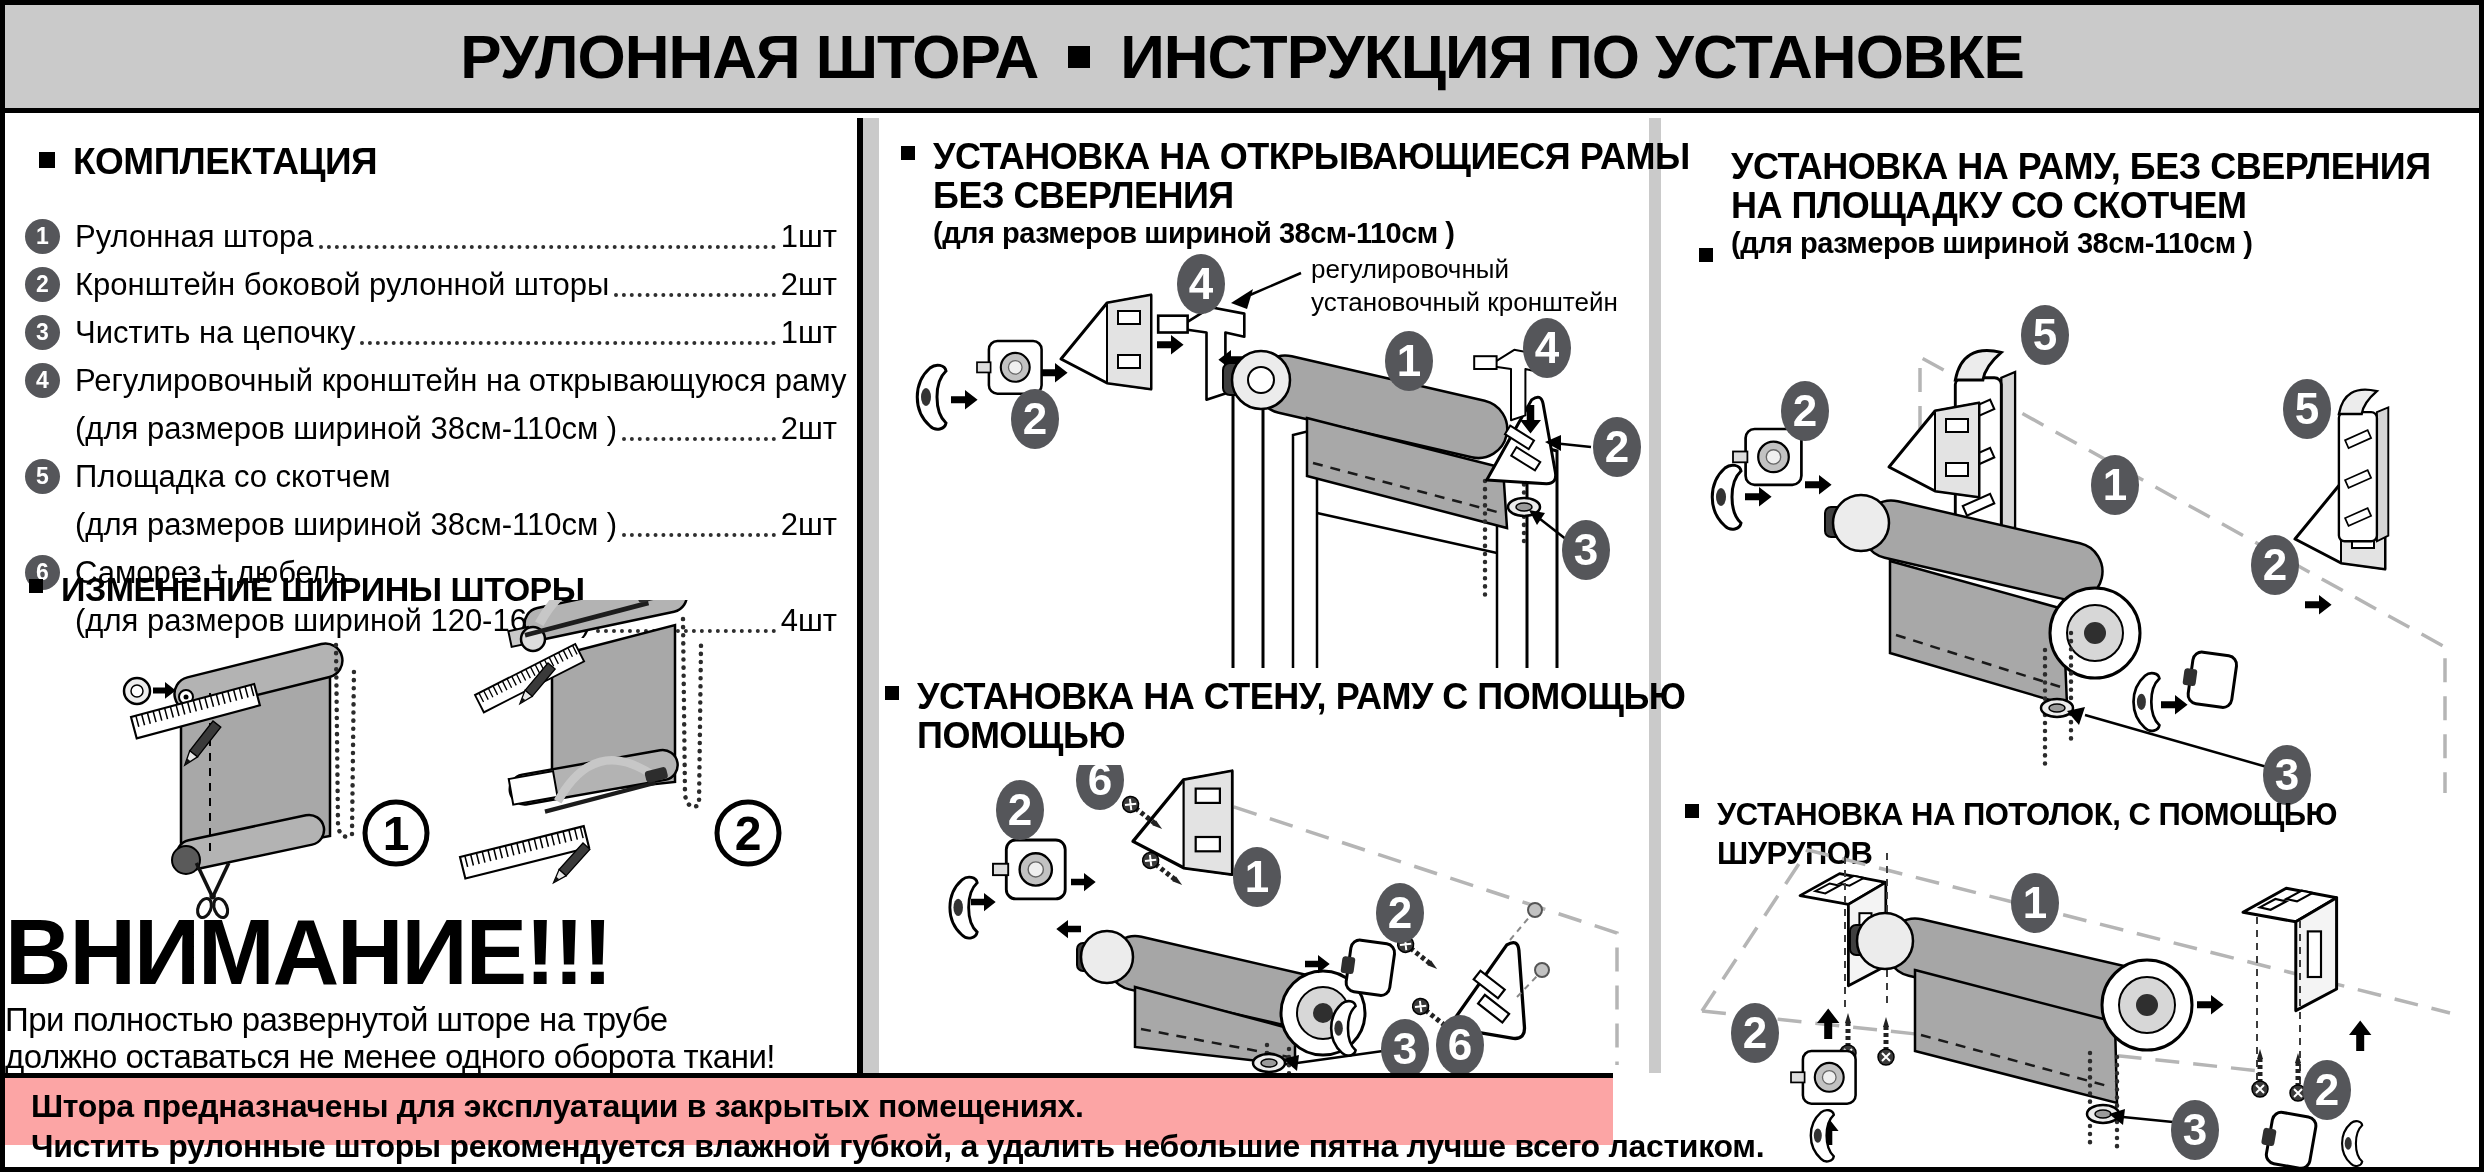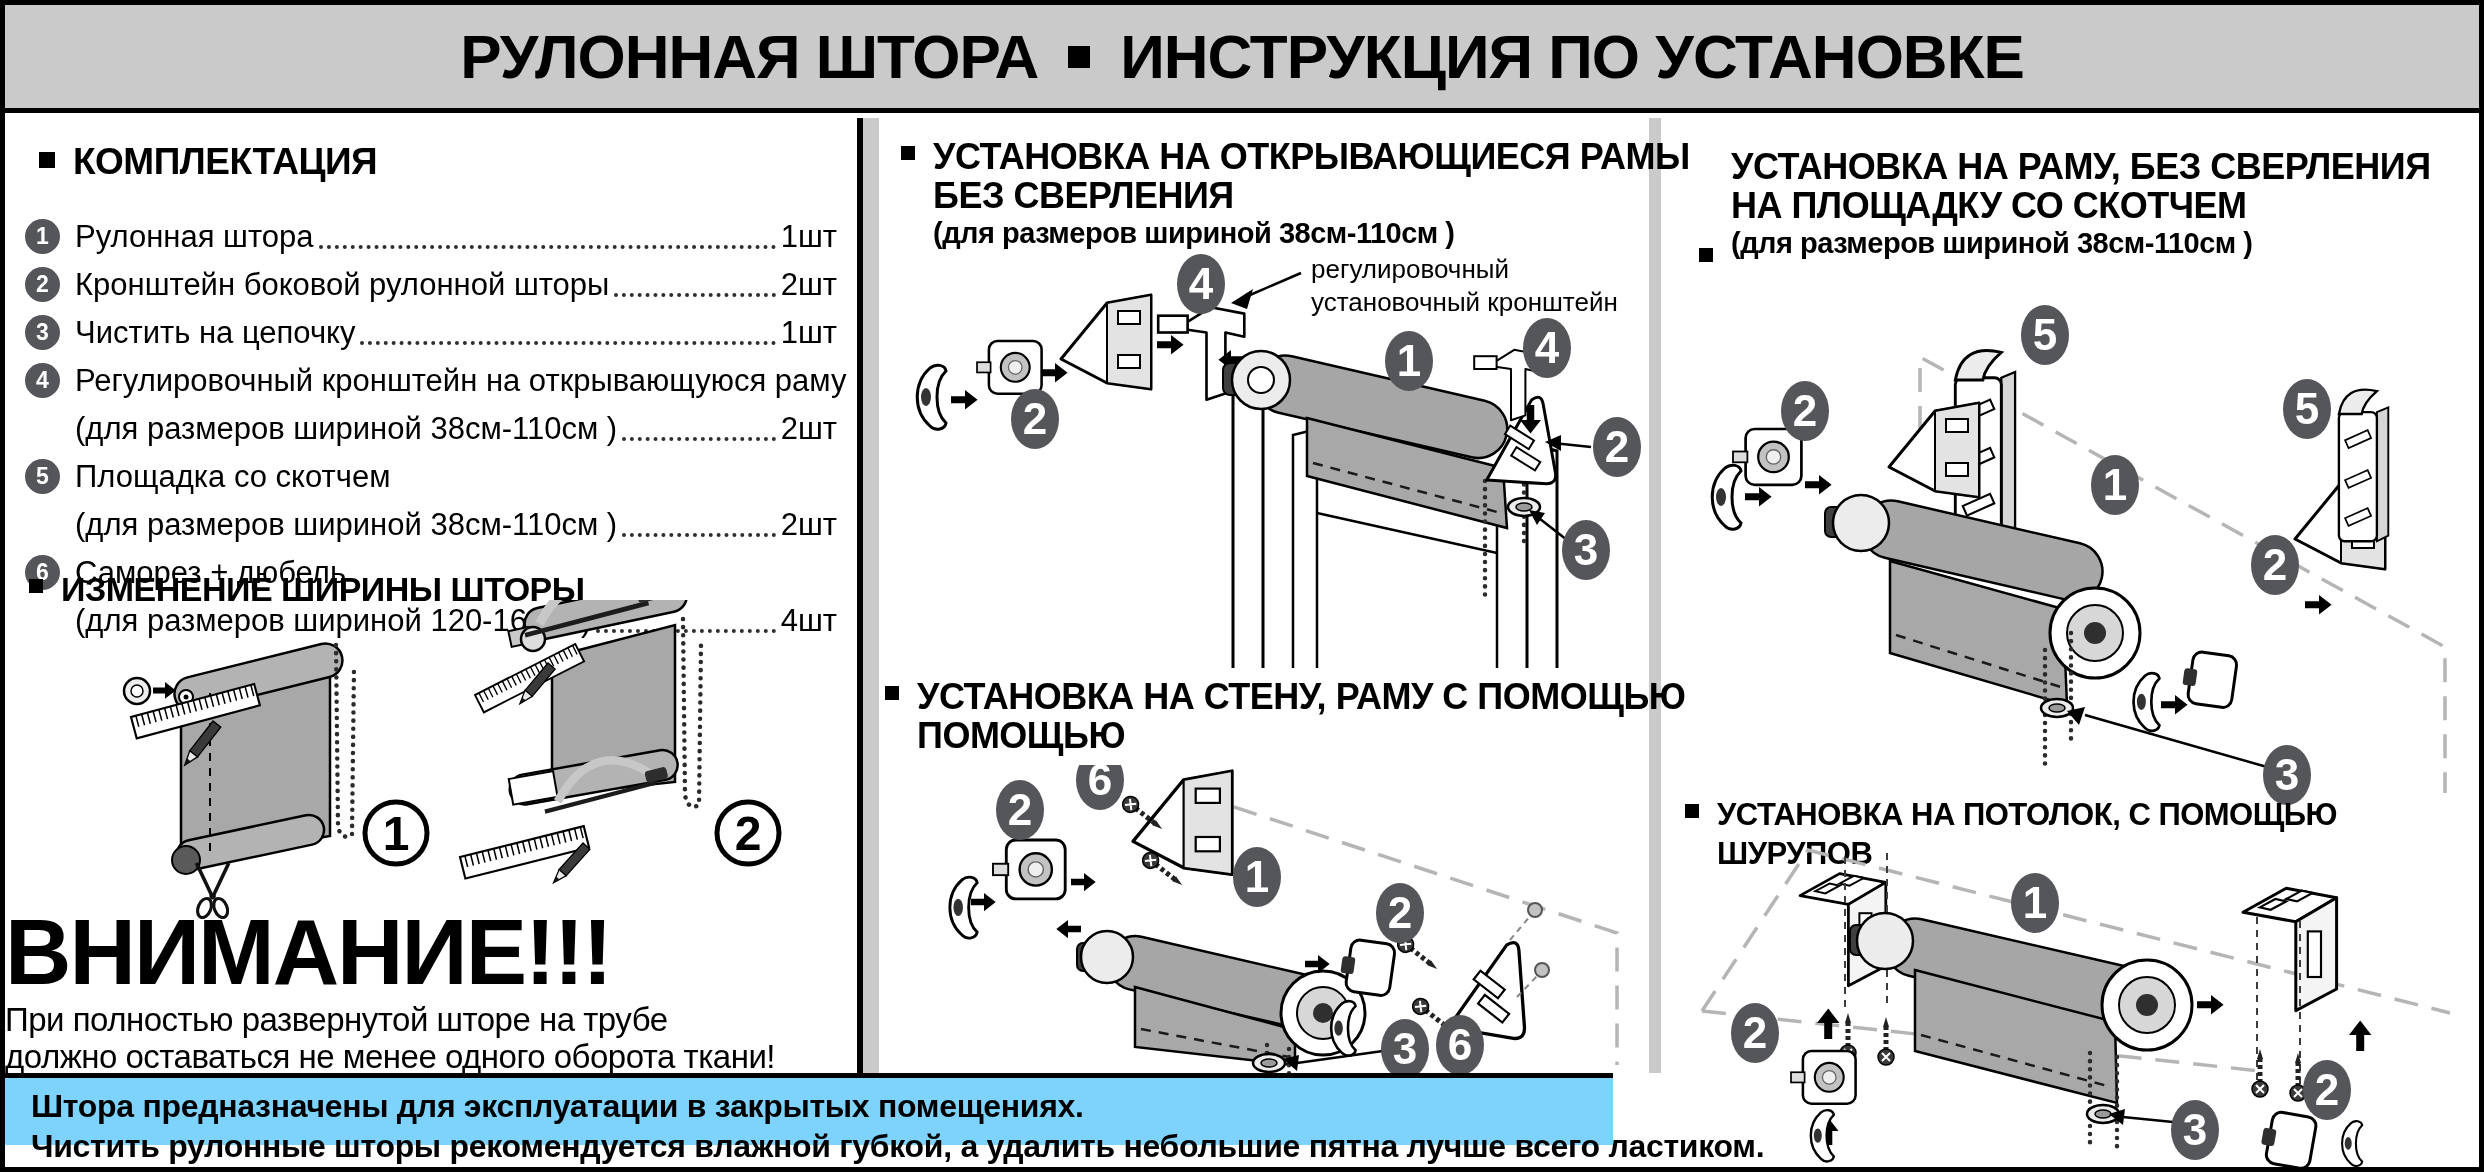--- a/index.html
+++ b/index.html
@@ -10,21 +10,21 @@
   
   .header{left:0;top:0;width:2474px;height:108px;background:#cacaca;border-bottom:5px solid #000;
           display:flex;align-items:center;justify-content:center;gap:30px;}
   .header .ttl{font-size:62px;font-weight:bold;letter-spacing:-1px;white-space:nowrap;}
   .hsep{width:22px;height:22px;background:#000;display:inline-block;}
   
   .divider-line{left:852px;top:113px;width:6px;height:955px;background:#000;}
   .gutter{background:#cacaca;top:113px;height:955px;}
   .g1{left:858px;width:16px;}
   .g2{left:1644px;width:12px;}
-  .footer{left:0;top:1068px;width:1608px;height:72px;background:#7dd3fc;border-top:5px solid #000;
+  .footer{left:0;top:1068px;width:1608px;height:72px;background:#fca5a5;border-top:5px solid #000;
           padding:8px 0 0 26px;}
   .footer div{font-size:32px;font-weight:bold;line-height:40px;letter-spacing:-0.3px;white-space:nowrap;}
   
   .sect-head{display:flex;gap:18px;align-items:flex-start;}
   .sq-bullet{width:16px;height:16px;background:#000;margin-top:11px;flex:none;}
   .sq-bullet.sm{width:14px;height:14px;margin-top:9px;}
   .h-big{font-size:37px;font-weight:bold;letter-spacing:-0.5px;}
   .h-sect{font-size:36px;font-weight:bold;line-height:39px;letter-spacing:-0.5px;}
   .h-sub{font-size:29px;font-weight:bold;letter-spacing:-0.5px;line-height:37px;}
   

